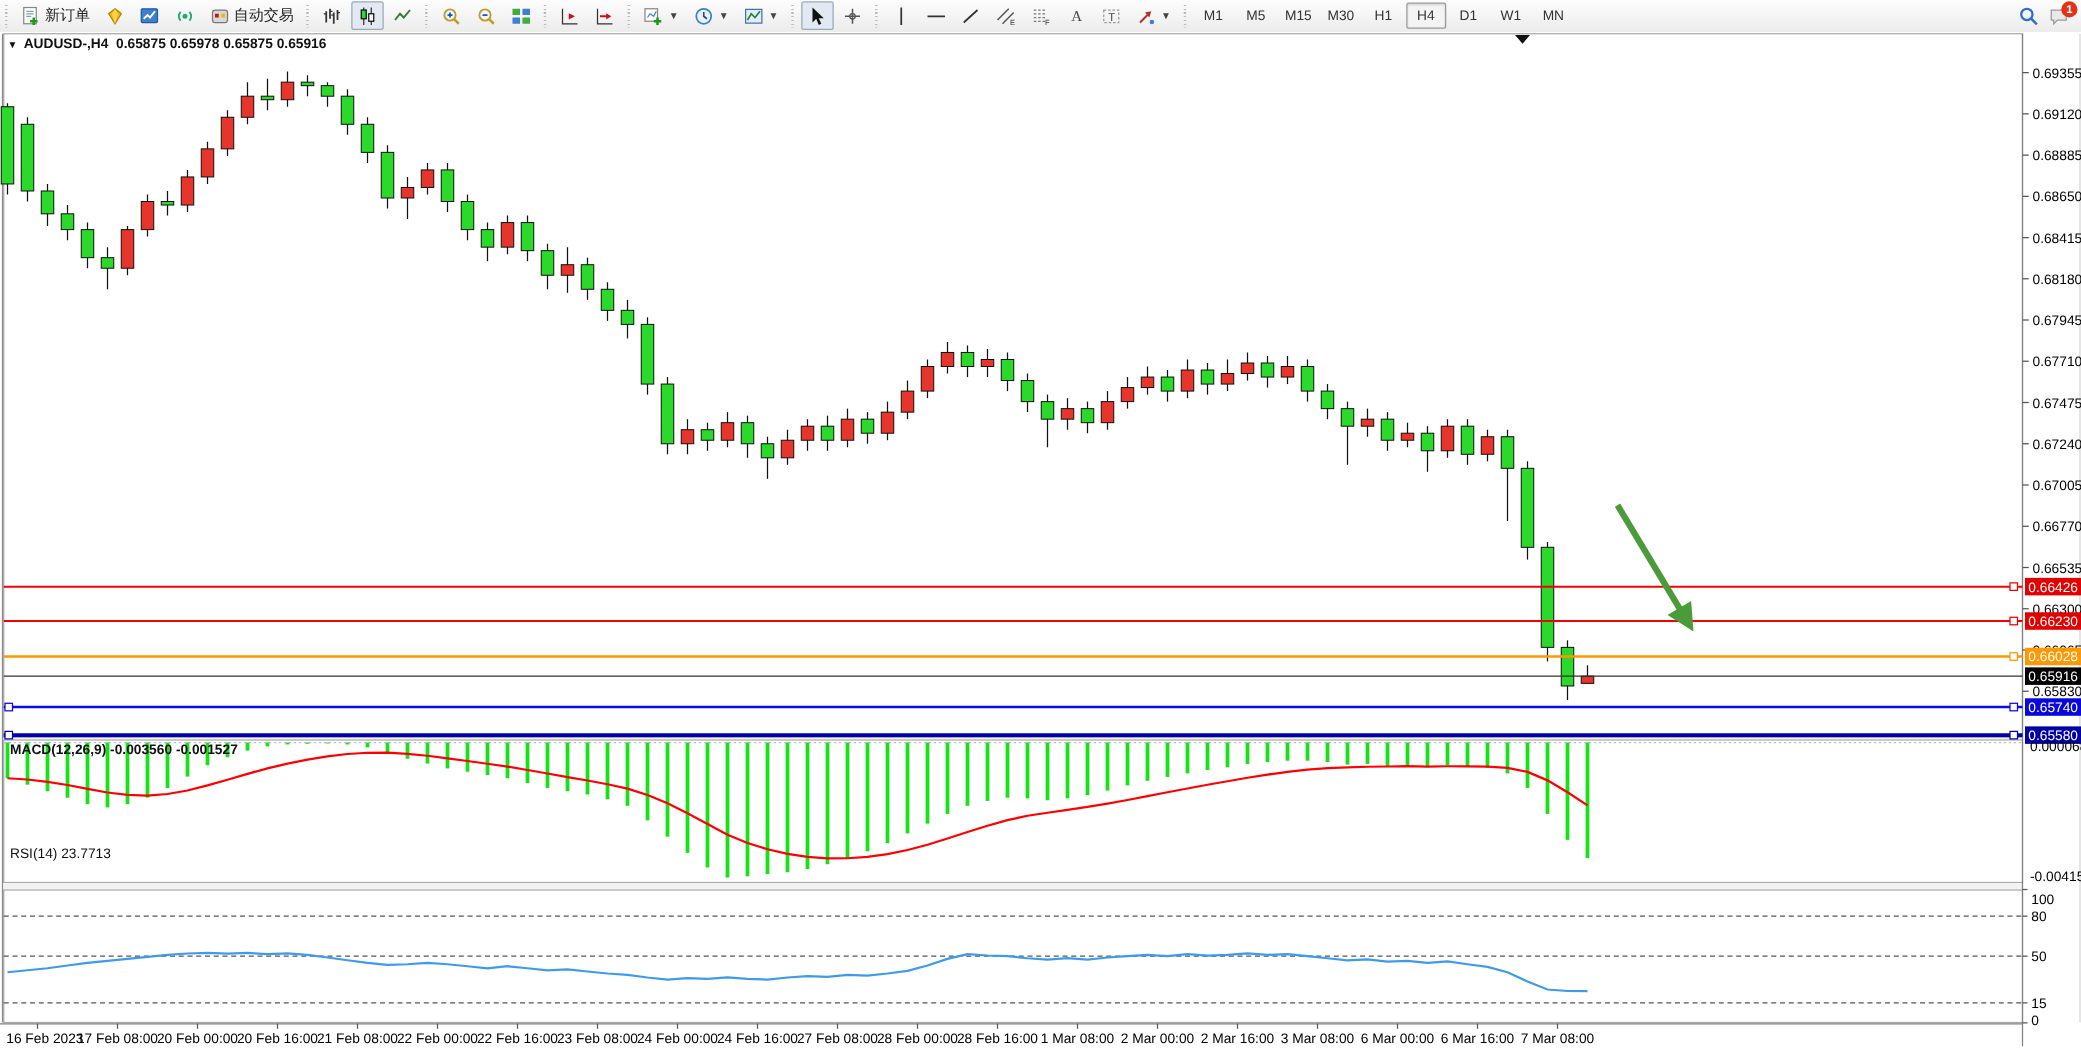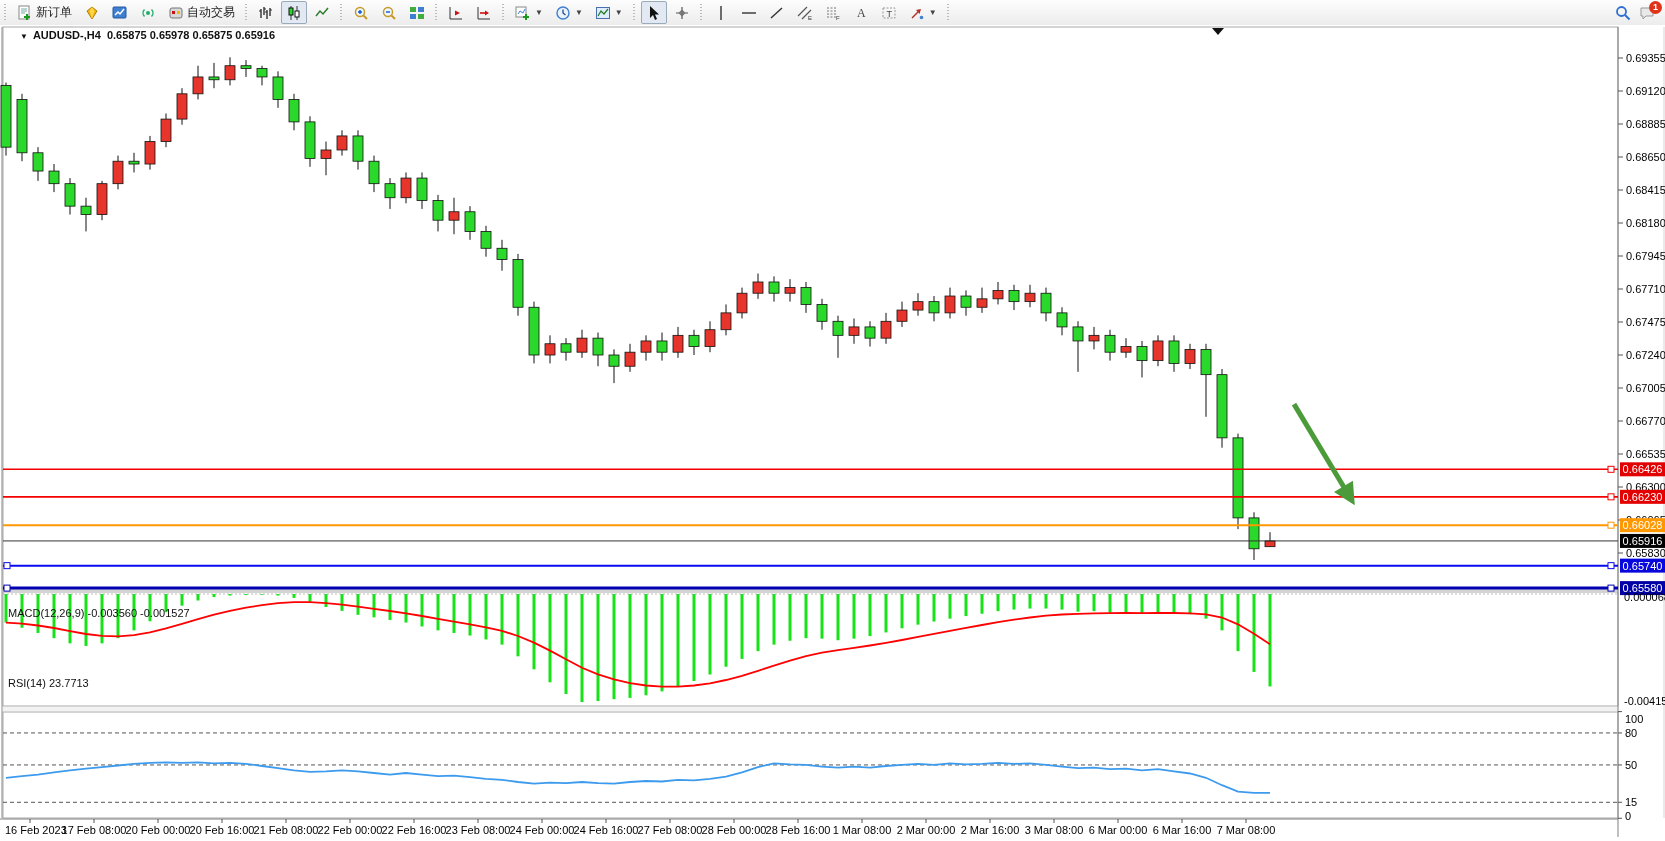--- a/index.html
+++ b/index.html
@@ -19,23 +19,23 @@
     justify-content:center;border:1px solid transparent;border-radius:2px;color:#333;font-size:11px;}
   .tfbtn.active{background:#f4f4f4;border:1px solid #999;box-shadow:inset 0 1px 2px rgba(0,0,0,.15);}
   #toolbar-right{margin-left:auto;display:flex;align-items:center;margin-right:10px;gap:8px;}
   .badge{position:absolute;top:-4px;right:-7px;background:#e03318;color:#fff;border-radius:50%;
     width:13px;height:13px;font-size:9px;display:flex;align-items:center;justify-content:center;font-weight:bold;}
   .icon16{width:16px;height:16px;display:block;}
   
   #chart-root{position:absolute;left:0;top:25px;width:1665px;height:816px;background:#fff;}
   #chart-svg{position:absolute;left:0;top:0;width:1665px;height:816px;}
   .pane-label{position:absolute;font-size:11px;color:#111;white-space:pre;}
-  #symbol-label{left:20px;top:4px;font-weight:bold;}
+  #symbol-label{left:6px;top:4px;font-weight:bold;}
   #symbol-label .tri{font-size:8px;margin-right:5px;}
-  #macd-label{left:8px;top:582px;font-weight:normal;}
+  #macd-label{left:8px;top:569px;font-weight:bold;}
   #rsi-label{left:8px;top:652px;}
 </style>
 </head>
 <body>
 <div id="app">
 
 <div id="toolbar">
   <div class="grip"></div>
   <div class="btn">
     <svg class="icon16" viewBox="0 0 16 16">
@@ -210,20 +210,31 @@
   <div class="btn">
     <svg class="icon16" viewBox="0 0 16 16">
           <path d="M3 13L9 7" stroke="#b0302a" stroke-width="1.5"></path>
           <polygon points="7,5 12,4 10.5,9" fill="#b0302a"></polygon>
           <circle cx="12.5" cy="12.5" r="1.8" fill="#3f7fd2"></circle>
         </svg>
     <span class="caret">▼</span>
   </div>
 
   <div class="grip"></div>
+  <div id="tf-group" style="display:flex;align-items:center;">
+        <div class="tfbtn">M1</div>
+        <div class="tfbtn">M5</div>
+        <div class="tfbtn">M15</div>
+        <div class="tfbtn">M30</div>
+        <div class="tfbtn">H1</div>
+        <div class="tfbtn active">H4</div>
+        <div class="tfbtn">D1</div>
+        <div class="tfbtn">W1</div>
+        <div class="tfbtn">MN</div>
+      </div>
 
   <div id="toolbar-right">
     <svg class="icon16" viewBox="0 0 16 16">
           <circle cx="6.5" cy="6.5" r="4.5" fill="none" stroke="#2f6fd0" stroke-width="1.8"></circle>
           <path d="M10 10l4.5 4.5" stroke="#2f6fd0" stroke-width="2"></path>
         </svg>
     <span style="position:relative;display:inline-block;">
       <svg class="icon16" viewBox="0 0 16 16">
             <path d="M2 3h12v8H7l-3 3v-3H2z" fill="#e9e9e9" stroke="#999"></path>
           </svg>

